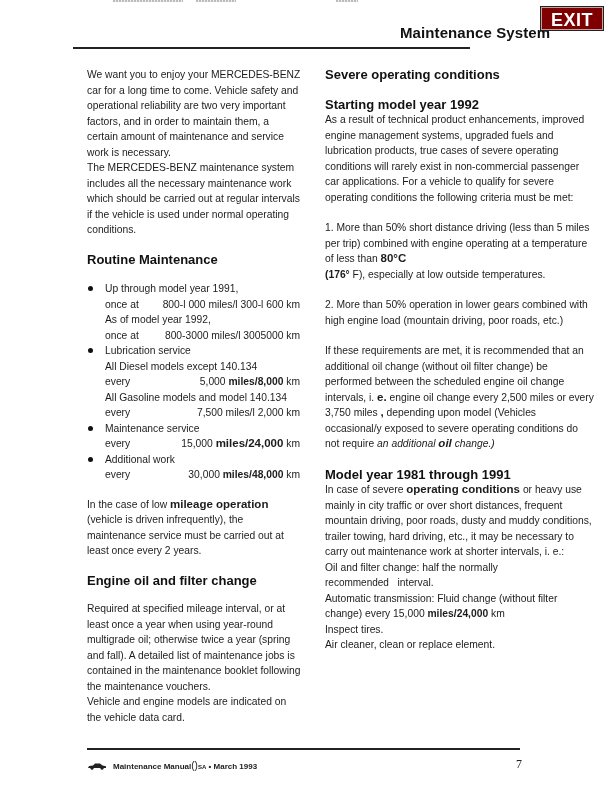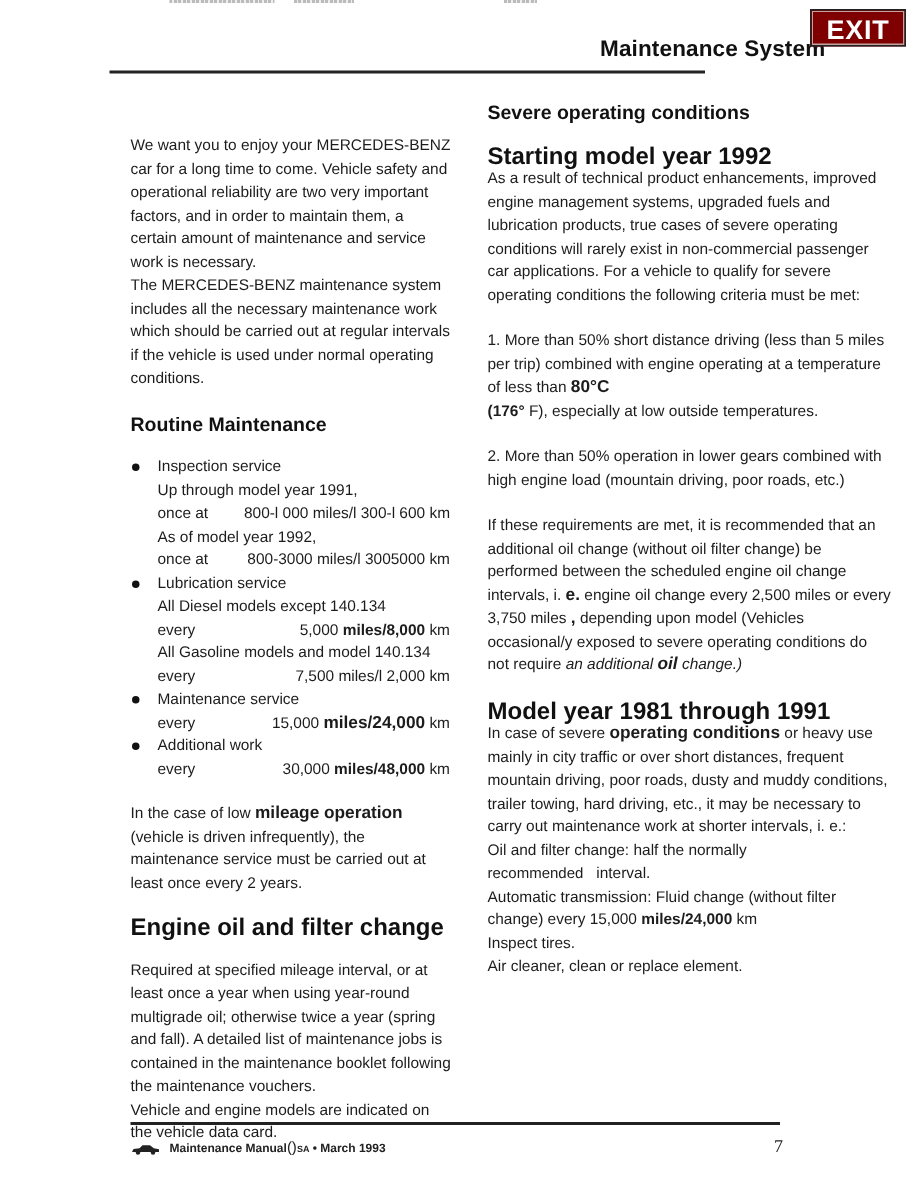--- a/index.html
+++ b/index.html
@@ -5,25 +5,25 @@
   html, body { margin: 0; padding: 0; background: #ffffff; }
   body { width: 611px; height: 792px; position: relative; overflow: hidden;
          font-family: "Liberation Sans", sans-serif; color: #1a1a1a; }
   .artifact { position: absolute; top: 0; height: 2px; background: repeating-linear-gradient(90deg,#bbb 0 2px,#eee 2px 3px); }
   .hdr-title { position: absolute; left: 400px; top: 24px; font-size: 15px; font-weight: bold; color: #111; letter-spacing: 0.1px; }
   .hdr-rule { position: absolute; left: 73px; top: 47px; width: 397px; height: 2px; background: #222; }
   .exit-btn { position: absolute; left: 540px; top: 6px; width: 64px; height: 25px; background: #7f0000;
               border: 1px solid #222; box-shadow: inset 0 0 0 1px #c7a0a0; color: #fff; font-weight: bold;
               font-size: 18px; line-height: 25px; text-align: center; cursor: pointer; letter-spacing: 0.5px; }
   .col { position: absolute; font-size: 10.3px; line-height: 15.5px; color: #1c1c1c; }
-  .left { left: 87px; top: 67px; width: 215px; margin-top: 23px; }
+  .left { left: 87px; top: 67px; width: 215px; }
   .right { left: 325px; top: 67px; width: 270px; }
   p { margin: 0; }
   h2 { margin: 0; font-size: 13px; font-weight: bold; color: #111; }
-  h3 { margin: 0; font-size: 16px; font-weight: bold; color: #111; }
+  h3 { margin: 0; font-size: 13px; font-weight: bold; color: #111; }
   .bullets { list-style: none; margin: 0; padding: 0; }
   .bullets li { position: relative; padding-left: 18px; }
   .bullets li::before { content: ""; position: absolute; left: 1px; top: 5px; width: 5px; height: 5px; border-radius: 50%; background: #111; }
   .row { display: flex; }
   .row .lbl { width: 52px; }
   .row .val { flex: 1; text-align: right; padding-right: 2px; }
   .b { font-weight: bold; }
   .big { font-size: 11.5px; font-weight: bold; }
   .it { font-style: italic; }
   .foot-rule { position: absolute; left: 87px; top: 748px; width: 433px; height: 2px; background: #222; }
@@ -43,21 +43,20 @@
 <button class="exit-btn">EXIT</button>
 
 <div class="col left">
   <p>We want you to enjoy your MERCEDES-BENZ car for a long time to come. Vehicle safety and operational reliability are two very important factors, and in order to maintain them, a certain amount of maintenance and service work is necessary.</p>
   <p>The MERCEDES-BENZ maintenance system includes all the necessary maintenance work which should be carried out at regular intervals if the vehicle is used under normal operating conditions.</p>
 
   <h2 style="margin-top:14px;margin-bottom:14px;">Routine Maintenance</h2>
 
   <ul class="bullets">
     <li>
-      <div>Inspection  service</div>
       <div>Up through model year 1991,</div>
       <div class="row">
           <span class="lbl">once at</span>
           <span class="val">800-l 000 miles/l 300-l 600 km</span>
         </div>
       <div>As of model year 1992,</div>
       <div class="row">
           <span class="lbl">once at</span>
           <span class="val">800-3000 miles/l 3005000 km</span>
         </div>

